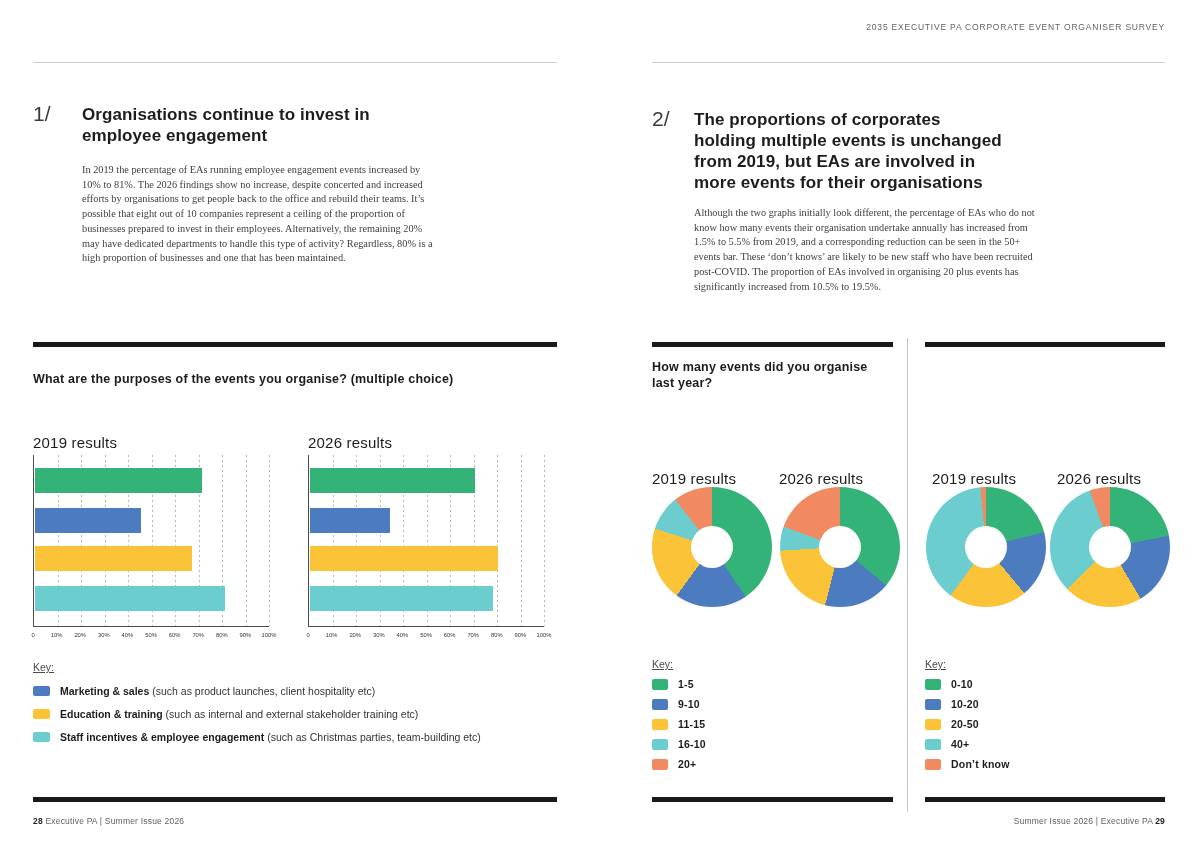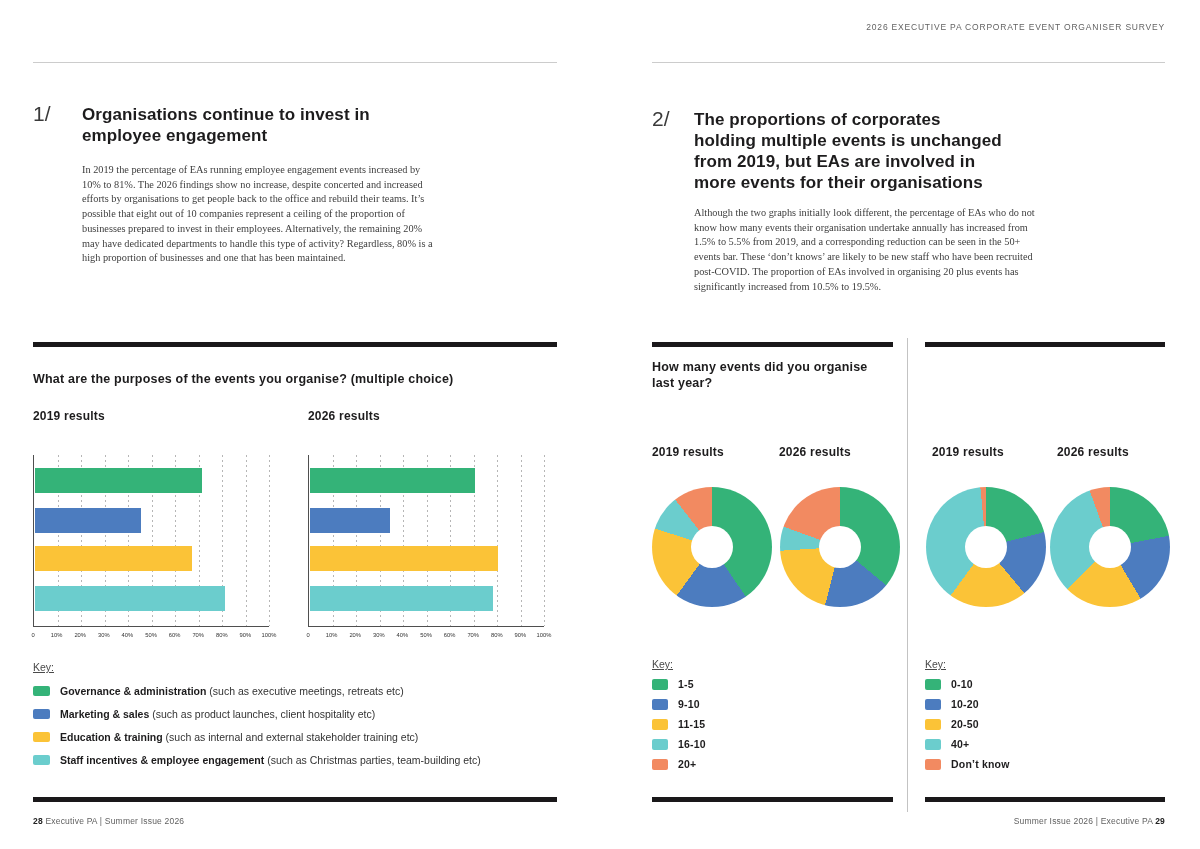--- a/index.html
+++ b/index.html
@@ -28,21 +28,21 @@
     font-size:10.3px; line-height:14.7px; color:#3d3d3d; text-align:left;
   }
 
   .black-bar { position:absolute; height:5px; background:#1a181a; }
 
   .chart-title {
     position:absolute; font-size:12.5px; font-weight:700; color:#1d1c1d;
     letter-spacing:0.2px; white-space:pre-line; line-height:16px;
   }
   .results-label {
-    position:absolute; font-size:12px; font-weight:700; color:#1d1c1d; letter-spacing:0.2px;
+    position:absolute; font-size:15px; font-weight:400; color:#1d1c1d; letter-spacing:0.2px;margin-top:25px;
   }
 
   .hbar-plot {
     position:absolute; width:236px; height:172px;
     border-left:1px solid #4f4f4f; border-bottom:1px solid #4f4f4f;
   }
   .gridline {
     position:absolute; top:0; bottom:0; width:1px;
     background-image:repeating-linear-gradient(to bottom,#b6b6b6 0 2px,transparent 2px 5px);
   }
@@ -76,21 +76,21 @@
   .footer { position:absolute; top:816px; font-size:8.5px; color:#5f5f5f; letter-spacing:0.2px; }
   .footer.left  { left:33px; }
   .footer.right { right:35px; }
   .footer .pgnum { font-weight:700; color:#222; }
 </style>
 </head>
 <body>
 
 <div class="page">
 
-  <div class="header-title">2026 EXECUTIVE PA CORPORATE EVENT ORGANISER SURVEY</div>
+  <div class="header-title">2035 EXECUTIVE PA CORPORATE EVENT ORGANISER SURVEY</div>
   <div class="hairline left"></div>
   <div class="hairline right"></div>
 
   <div class="section-number" style="left:33px; top:102px;">1/</div>
   <div class="section-title" style="left:82px; top:104px; width:400px;">Organisations continue to invest in
 employee engagement</div>
   <div class="section-body" style="left:82px; top:163px;">In 2019 the percentage of EAs running employee engagement events increased by 10% to 81%. The 2026 findings show no increase, despite concerted and increased efforts by organisations to get people back to the office and rebuild their teams. It’s possible that eight out of 10 companies represent a ceiling of the proportion of businesses prepared to invest in their employees. Alternatively, the remaining 20% may have dedicated departments to handle this type of activity? Regardless, 80% is a high proportion of businesses and one that has been maintained.</div>
 
   <div class="section-number" style="left:652px; top:107px;">2/</div>
   <div class="section-title" style="left:694px; top:109px; width:420px;">The proportions of corporates
@@ -159,24 +159,20 @@
       <span class="tick" style="left: 60%;">60%</span>
       <span class="tick" style="left: 70%;">70%</span>
       <span class="tick" style="left: 80%;">80%</span>
       <span class="tick" style="left: 90%;">90%</span>
       <span class="tick" style="left: 100%;">100%</span>
     </div>
 
   <div class="key-title" style="left:33px; top:661px;">Key:</div>
   <div class="key key--bars" style="left:33px; top:685px;">
       <div class="key-row">
-        <span class="swatch" style="background: rgb(52, 179, 120);"></span>
-        <span class="key-label"><b>Governance &amp; administration</b> (such as executive meetings, retreats etc)</span>
-      </div>
-      <div class="key-row">
         <span class="swatch" style="background: rgb(76, 124, 191);"></span>
         <span class="key-label"><b>Marketing &amp; sales</b> (such as product launches, client hospitality etc)</span>
       </div>
       <div class="key-row">
         <span class="swatch" style="background: rgb(251, 195, 55);"></span>
         <span class="key-label"><b>Education &amp; training</b> (such as internal and external stakeholder training etc)</span>
       </div>
       <div class="key-row">
         <span class="swatch" style="background: rgb(107, 205, 205);"></span>
         <span class="key-label"><b>Staff incentives &amp; employee engagement</b> (such as Christmas parties, team-building etc)</span>

